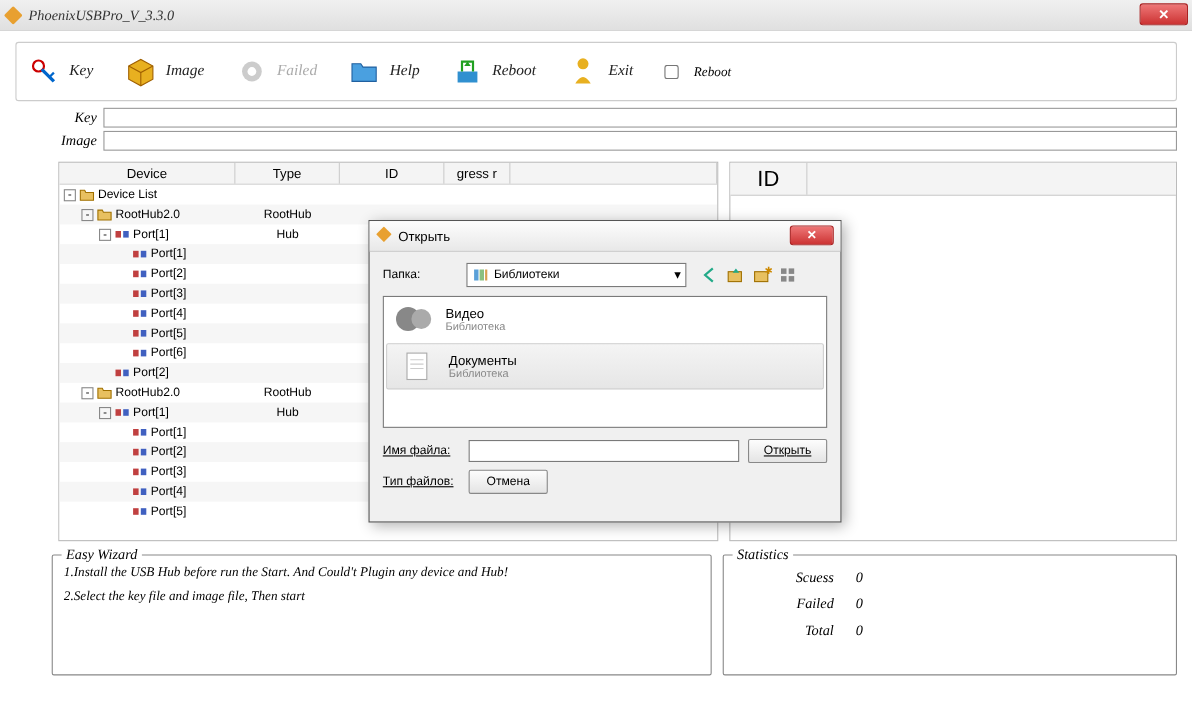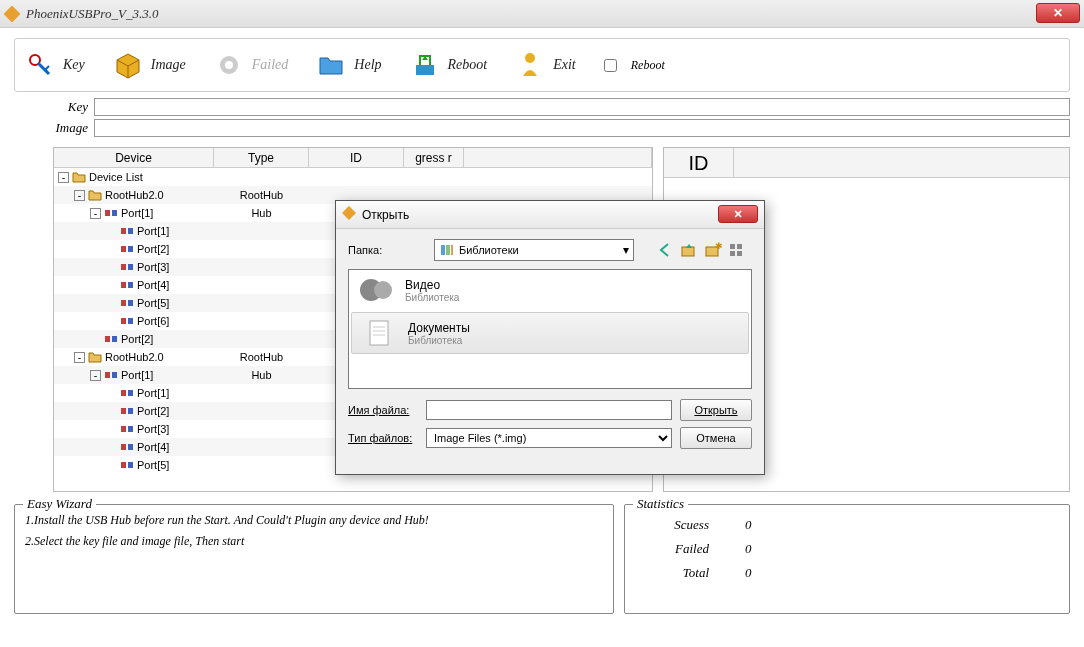--- a/index.html
+++ b/index.html
@@ -31,36 +31,36 @@
 .grow .ctype { width: 95px; text-align: center; }
 .grow .cid { width: 95px; } .grow .cprog { width: 60px; } .grow .cempty { flex:1; border-left:1px solid #eee; }
 .exp { display:inline-block; width:11px; height:11px; border:1px solid #888; text-align:center; line-height:9px; font-size:10px; margin-right:3px; font-family:monospace; cursor:pointer; }
 .fold { width:14px; height:12px; display:inline-block; margin-right:3px; }
 .portic { width:14px; height:12px; display:inline-block; margin-right:3px; }
 .right-pane { flex: 1; border: 1px solid #bbb; position:relative; }
 .rhead { display: flex; border-bottom: 1px solid #ccc; background:#f4f4f4; height: 30px; }
 .rhead > div { border-right: 1px solid #ccc; text-align:center; font-size: 20px; line-height: 30px; }
 .rid { width: 70px; } .rres { flex: 1; }
 .rbody { height: calc(100% - 30px); overflow-y: scroll; }
-.bottomrow { display: flex; gap: 10px; margin-top: 12px; }
+.bottomrow { display: flex; gap: 10px; margin-top: 12px; margin-left: 33px; }
 .fieldset { border: 1px solid #888; border-radius: 2px; padding: 8px 10px 6px; position: relative; }
 .fieldset .legend { position: absolute; top: -9px; left: 8px; background: #fff; padding: 0 4px; font-family: "Comic Sans MS", cursive; font-style: italic; font-size: 13px; }
 .wizard { flex: 0 0 600px; height: 110px; }
 .wizard .line { font-family: "Comic Sans MS", cursive; font-style: italic; font-size: 12px; margin-bottom: 6px; white-space: nowrap; overflow: hidden; }
 .stats { flex: 1; height: 110px; }
 .srow { display: flex; font-family: "Comic Sans MS", cursive; font-style: italic; font-size: 13px; margin-bottom: 8px; margin-top:4px; }
-.srow .slabel { width: 110px; text-align: right; padding-right: 36px; }
+.srow .slabel { width: 110px; text-align: right; padding-right: 20px; }
 .srow .sval { }
 
 .dialog { position: absolute; left: 335px; top: 200px; width: 430px; height: 275px; background: #f0f0f0; border: 1px solid #555; box-shadow: 3px 3px 12px rgba(0,0,0,0.3); }
 .dlg-title { height: 28px; background: linear-gradient(#fdfdfd,#e8e8e8); display: flex; align-items: center; padding: 0 6px; border-bottom: 1px solid #ccc; position:relative; }
 .dlg-title .dtext { font-size: 12px; margin-left: 6px; }
 .dlg-title .dclose { position: absolute; right: 6px; top: 4px; width: 40px; height: 18px; background: linear-gradient(#e77,#c33); border:1px solid #a22; border-radius: 3px; color:#fff; text-align:center; line-height:16px; font-size:11px; font-weight:bold; cursor:pointer; }
 .dlg-body { padding: 10px 12px; }
-.dlg-row { display: flex; align-items: center; margin-bottom: 8px; gap: 16px; }
+.dlg-row { display: flex; align-items: center; margin-bottom: 8px; gap: 6px; }
 .dlg-row .dlabel { width: 70px; font-size: 11px; }
 .dlg-folder-sel { width: 200px; display:flex; align-items:center; border:1px solid #7a7a7a; height:22px; background:#fff; padding:0 4px; }
 .navicons { display:flex; gap:6px; margin-left:6px; }
 .navicons span { width:18px; height:18px; display:inline-block; cursor:pointer; }
 .filelist { border: 1px solid #7a7a7a; background: #fff; height: 120px; margin-bottom: 10px; overflow: hidden; }
 .fitem { display: flex; align-items: center; padding: 4px 8px; gap: 10px; }
 .fitem.sel { background: linear-gradient(#f4f4f4,#e6e6e6); border:1px solid #ccc; margin: 2px; border-radius:2px; }
 .fitem .ficon { width: 38px; height: 32px; display:inline-block; }
 .fitem .ftext .fname { font-size: 12px; } .fitem .ftext .fsub { font-size: 10px; color: #888; }
 .dlg-btn { width: 72px; height: 22px; border: 1px solid #888; background: linear-gradient(#fdfdfd,#e4e4e4); font-size: 11px; cursor:pointer; border-radius:2px; }
@@ -493,17 +493,16 @@
           </div>
         </div>
       </div>
     <div class="dlg-input-row">
       <div class="dlabel"><u>Имя файла:</u></div>
       <input type="text" value="" style="">
       <button class="dlg-btn"><u>Открыть</u></button>
     </div>
     <div class="dlg-input-row">
       <div class="dlabel"><u>Тип файлов:</u></div>
-      <select><option>Image Files (*.img)</option></select>
       <button class="dlg-btn">Отмена</button>
     </div>
   </div>
 </div>
 
 </body></html>

